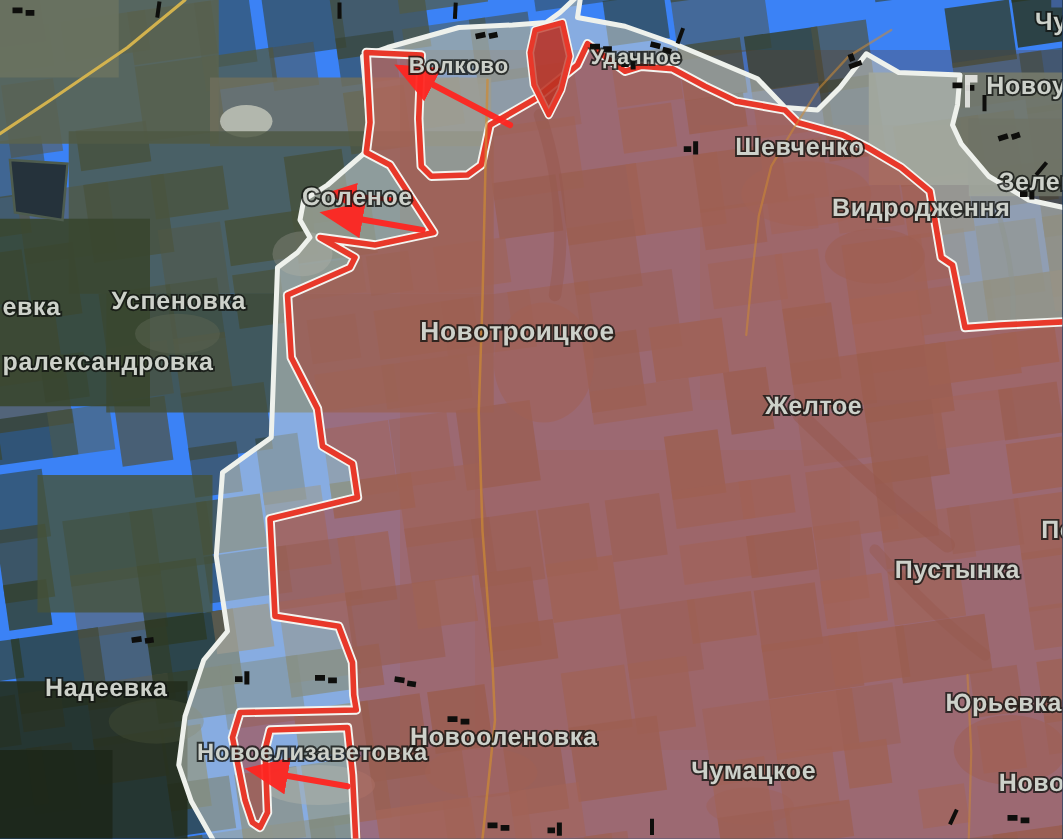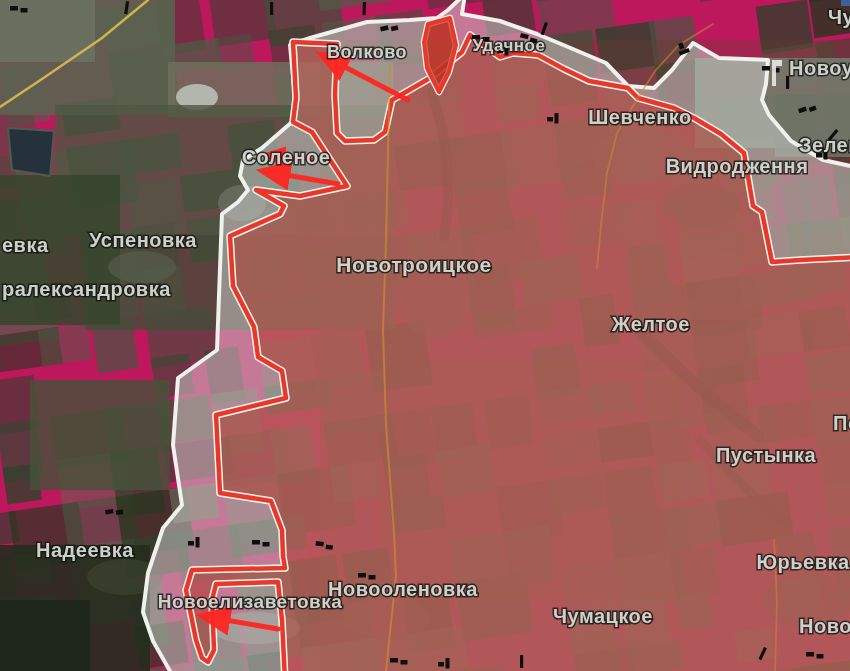--- a/index.html
+++ b/index.html
@@ -1,18 +1,18 @@
 <!DOCTYPE html>
 <html><head>
 <meta charset="utf-8">
 <style>
   html,body{margin:0;padding:0;background:#101510;}
   #map-root{
     position:relative;width:850px;height:671px;overflow:hidden;
-    font-family:"Liberation Sans",sans-serif;background:#be185d;
+    font-family:"Liberation Sans",sans-serif;background:#3b82f6;
   }
   #map-root svg{position:absolute;left:0;top:0;}
   .lbl{
     fill:#cdd1ca;
     stroke:rgba(18,20,18,0.78);
     stroke-width:3px;
     paint-order:stroke;
     font-family:"Liberation Sans",sans-serif;
     font-weight:bold;
     letter-spacing:0.5px;

